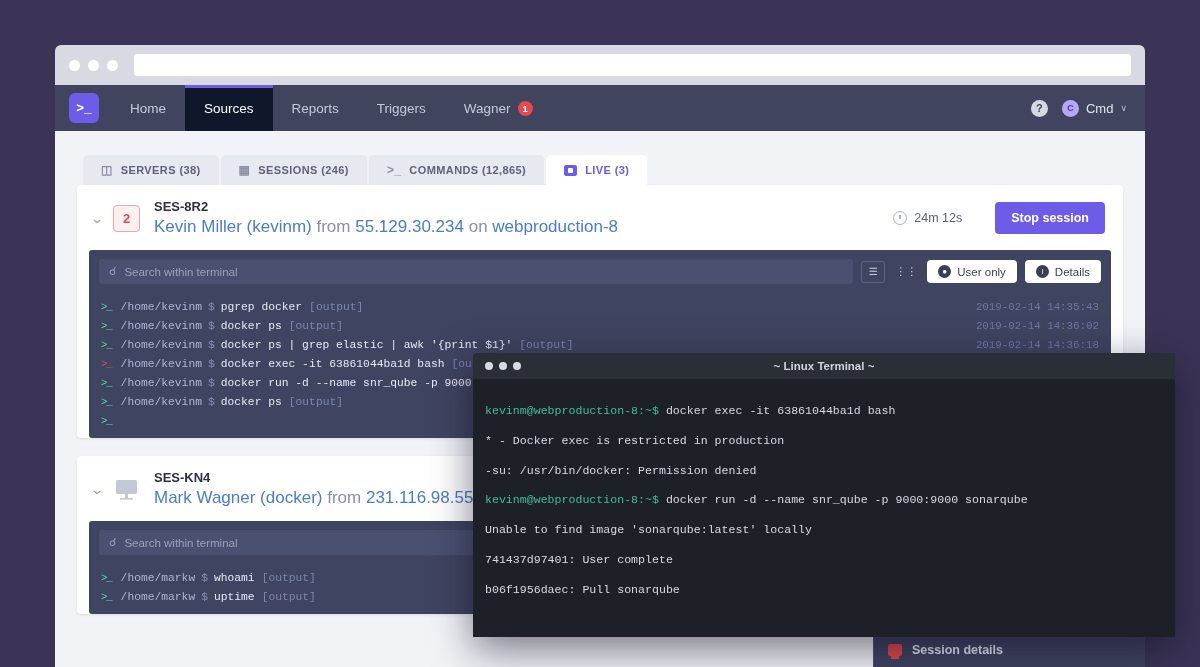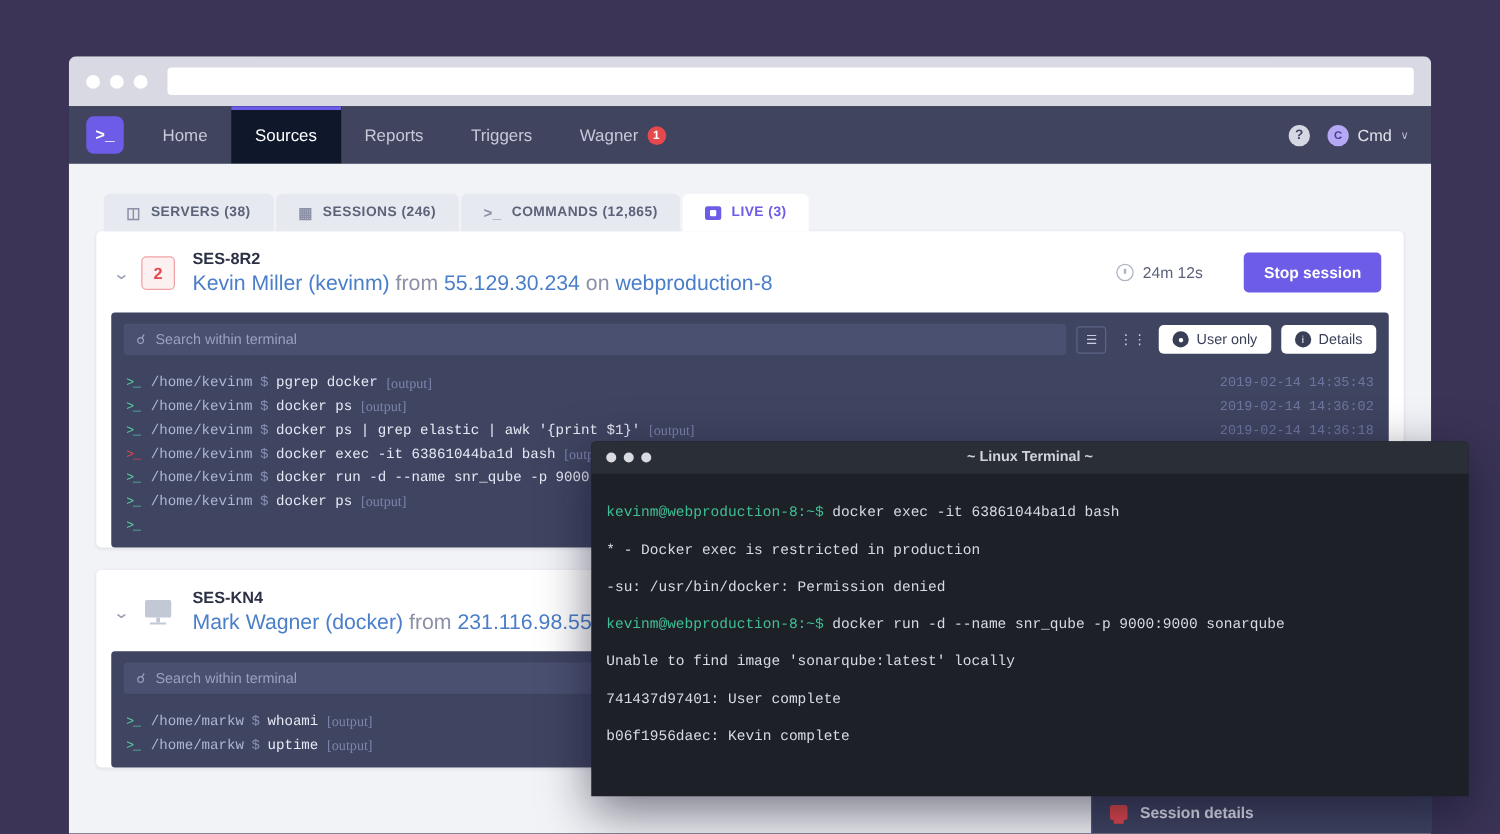--- a/index.html
+++ b/index.html
@@ -136,21 +136,21 @@
     width:13px;height:13px;border-radius:50%;background:#3a3f58;color:#fff;
     font-size:8px;display:flex;align-items:center;justify-content:center;
   }
   .term-lines { font-family:"Liberation Mono", monospace; font-size: 11.3px; padding: 4px 12px 2px 12px; }
   .tline { display:flex; align-items:center; padding: 3.5px 0; }
   .pr { color:#5bd4a4; margin-right: 9px; font-size:10.5px; letter-spacing:-1px; }
   .pr.err { color:#e5484d; }
   .path { color:#aeb6d6; }
   .dollar { color:#8891b3; margin: 0 6px; }
   .cmd { color:#e6e9f5; }
-  .out { color:#7b86ad; margin-left: 7px; font-family: Liberation Serif, serif; }
+  .out { color:#7b86ad; margin-left: 7px; }
   .ts { margin-left:auto; color:#6d76a0; font-size: 10.8px; padding-left: 12px;}
 
   
   .details-panel {
     position:absolute; right: 0; top: 0; width: 272px; background:#3f4460;
     border-left: 1px solid #4d5376;
   }
   .dp-head { display:flex; align-items:center; gap:10px; padding: 11px 14px; color:#e6e9f5; font-size:12.5px; font-weight:bold;}
   .dp-ico { width:14px;height:12px;background:#e5484d;border-radius:2px; position:relative;}
   .dp-ico::after{content:"";position:absolute;left:3px;bottom:-3px;width:8px;height:3px;background:#e5484d;}
@@ -432,21 +432,21 @@
       </div>
       <div class="ft-title">~ Linux Terminal ~</div>
     </div>
     <div class="ft-body">
 <div><span class="ft-prompt">kevinm@webproduction-8:~$</span><span class="ft-dollar"> docker exec -it 63861044ba1d bash</span></div>
 <div>* - Docker exec is restricted in production</div>
 <div>-su: /usr/bin/docker: Permission denied</div>
 <div><span class="ft-prompt">kevinm@webproduction-8:~$</span><span class="ft-dollar"> docker run -d --name snr_qube -p 9000:9000 sonarqube</span></div>
 <div>Unable to find image 'sonarqube:latest' locally</div>
 <div>741437d97401: User complete</div>
-<div>b06f1956daec: Kevin complete</div>
+<div>b06f1956daec: Pull sonarqube</div>
 
 
 
 
 
 
 
 
     </div>
   </div>

